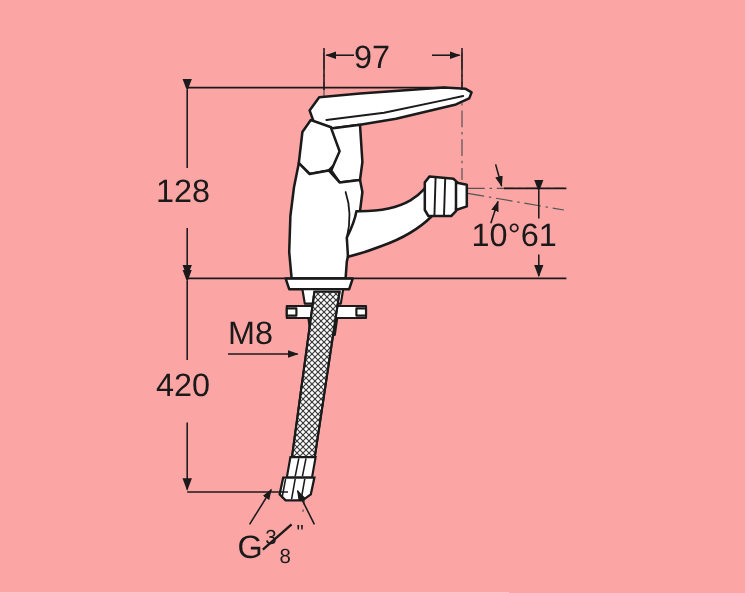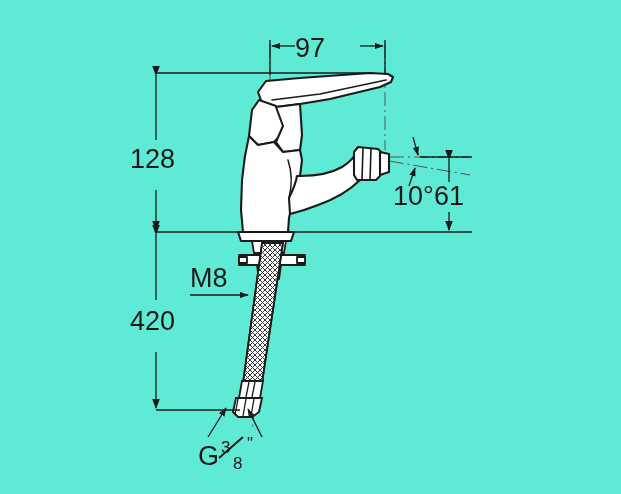--- a/index.html
+++ b/index.html
@@ -8,21 +8,21 @@
     padding: 0;
     background: #ffffff;
   }
   body {
     font-family: "Liberation Sans", sans-serif;
   }
   #drawing-root {
     position: relative;
     width: 621px;
     height: 494px;
-    background: #5eead4;
+    background: #fca5a5;
     overflow: hidden;
   }
   #drawing-svg {
     position: absolute;
     top: 0;
     left: 0;
     display: block;
   }
   .dim-text {
     font-family: "Liberation Sans", sans-serif;

